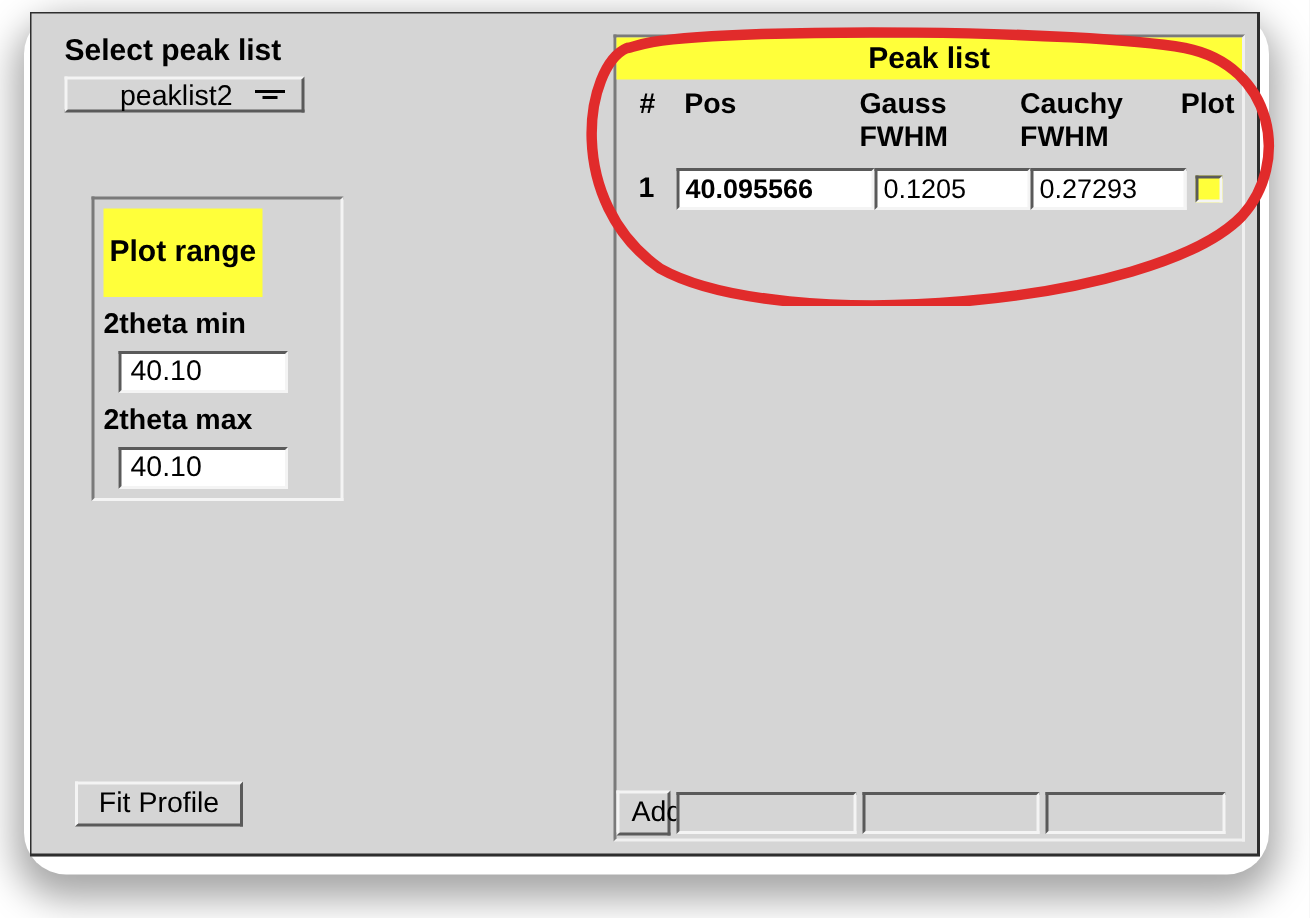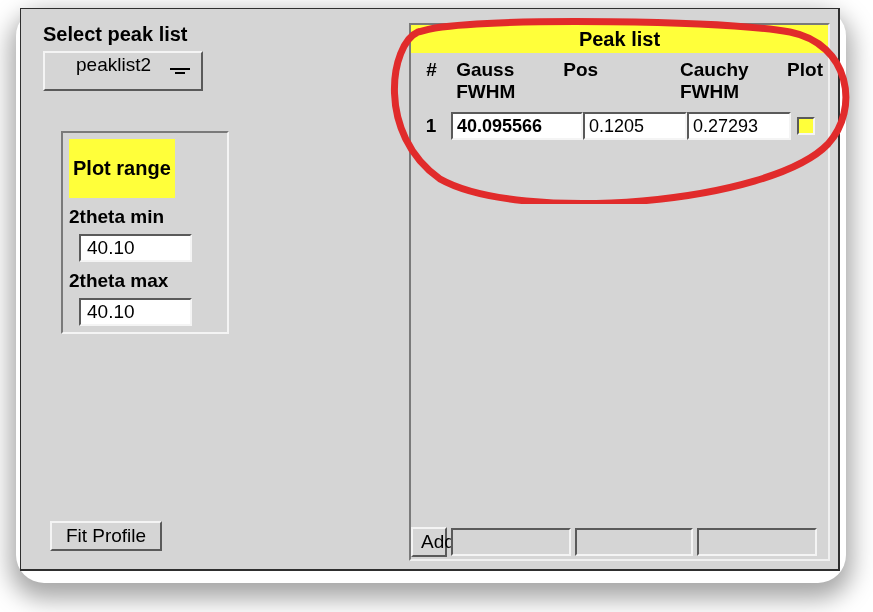--- a/index.html
+++ b/index.html
@@ -18,26 +18,26 @@
   width:820px;height:563px;
   background:#d5d5d5;
   border:1px solid #2e2e2e;
   border-right-width:2px;border-bottom-width:2px;
   box-sizing:border-box;
 }
 .lbl{font-size:20px;font-weight:700;color:#000;}
 .select-label{position:absolute;left:22px;top:14px;}
 .select-btn{
   position:absolute;left:22px;top:42px;
-  width:160px;height:40px;
+  width:160px;height:24px;
   background:#d5d5d5;
   border-top:2px solid #f4f4f4;border-left:2px solid #f4f4f4;
   border-right:2px solid #5a5a5a;border-bottom:2px solid #5a5a5a;
-  font-size:19px;font-weight:500;text-align:right;
-  padding:0 50px 0 12px;
+  font-size:19px;font-weight:500;text-align:center;
+  padding:0 23px 0 12px;
   box-sizing:border-box;line-height:24px;
   position:absolute;
 }
 .select-dash{
   position:absolute;right:10px;top:50%;transform:translateY(-50%);
   width:22px;display:flex;flex-direction:column;gap:2px;align-items:center;
 }
 .select-dash div{height:2px;background:#000;}
 .select-dash .d1{width:20px;}
 .select-dash .d2{width:10px;}
@@ -156,22 +156,22 @@
       <div class="field-lbl">2theta max</div>
       <input class="inp" value="40.10" style="">
     </div>
 
     <button class="btn fit-btn">Fit Profile</button>
 
     <div class="right-panel">
       <div class="panel-title">Peak list</div>
       <div class="thead">
         <div class="th c-num">#</div>
+        <div class="th c-pos">Pos</div>
         <div class="th c-g">Gauss FWHM</div>
-        <div class="th c-pos">Pos</div>
         <div class="th c-c">Cauchy FWHM</div>
         <div class="th c-omit">Plot</div>
       </div>
 
       <div class="right-body">
         <div class="row">
           <div class="row-num">1</div>
           <input class="cell-inp cell-pos" value="40.095566" style="">
           <input class="cell-inp cell-g" value="0.1205" style="">
           <input class="cell-inp cell-c" value="0.27293" style="">

